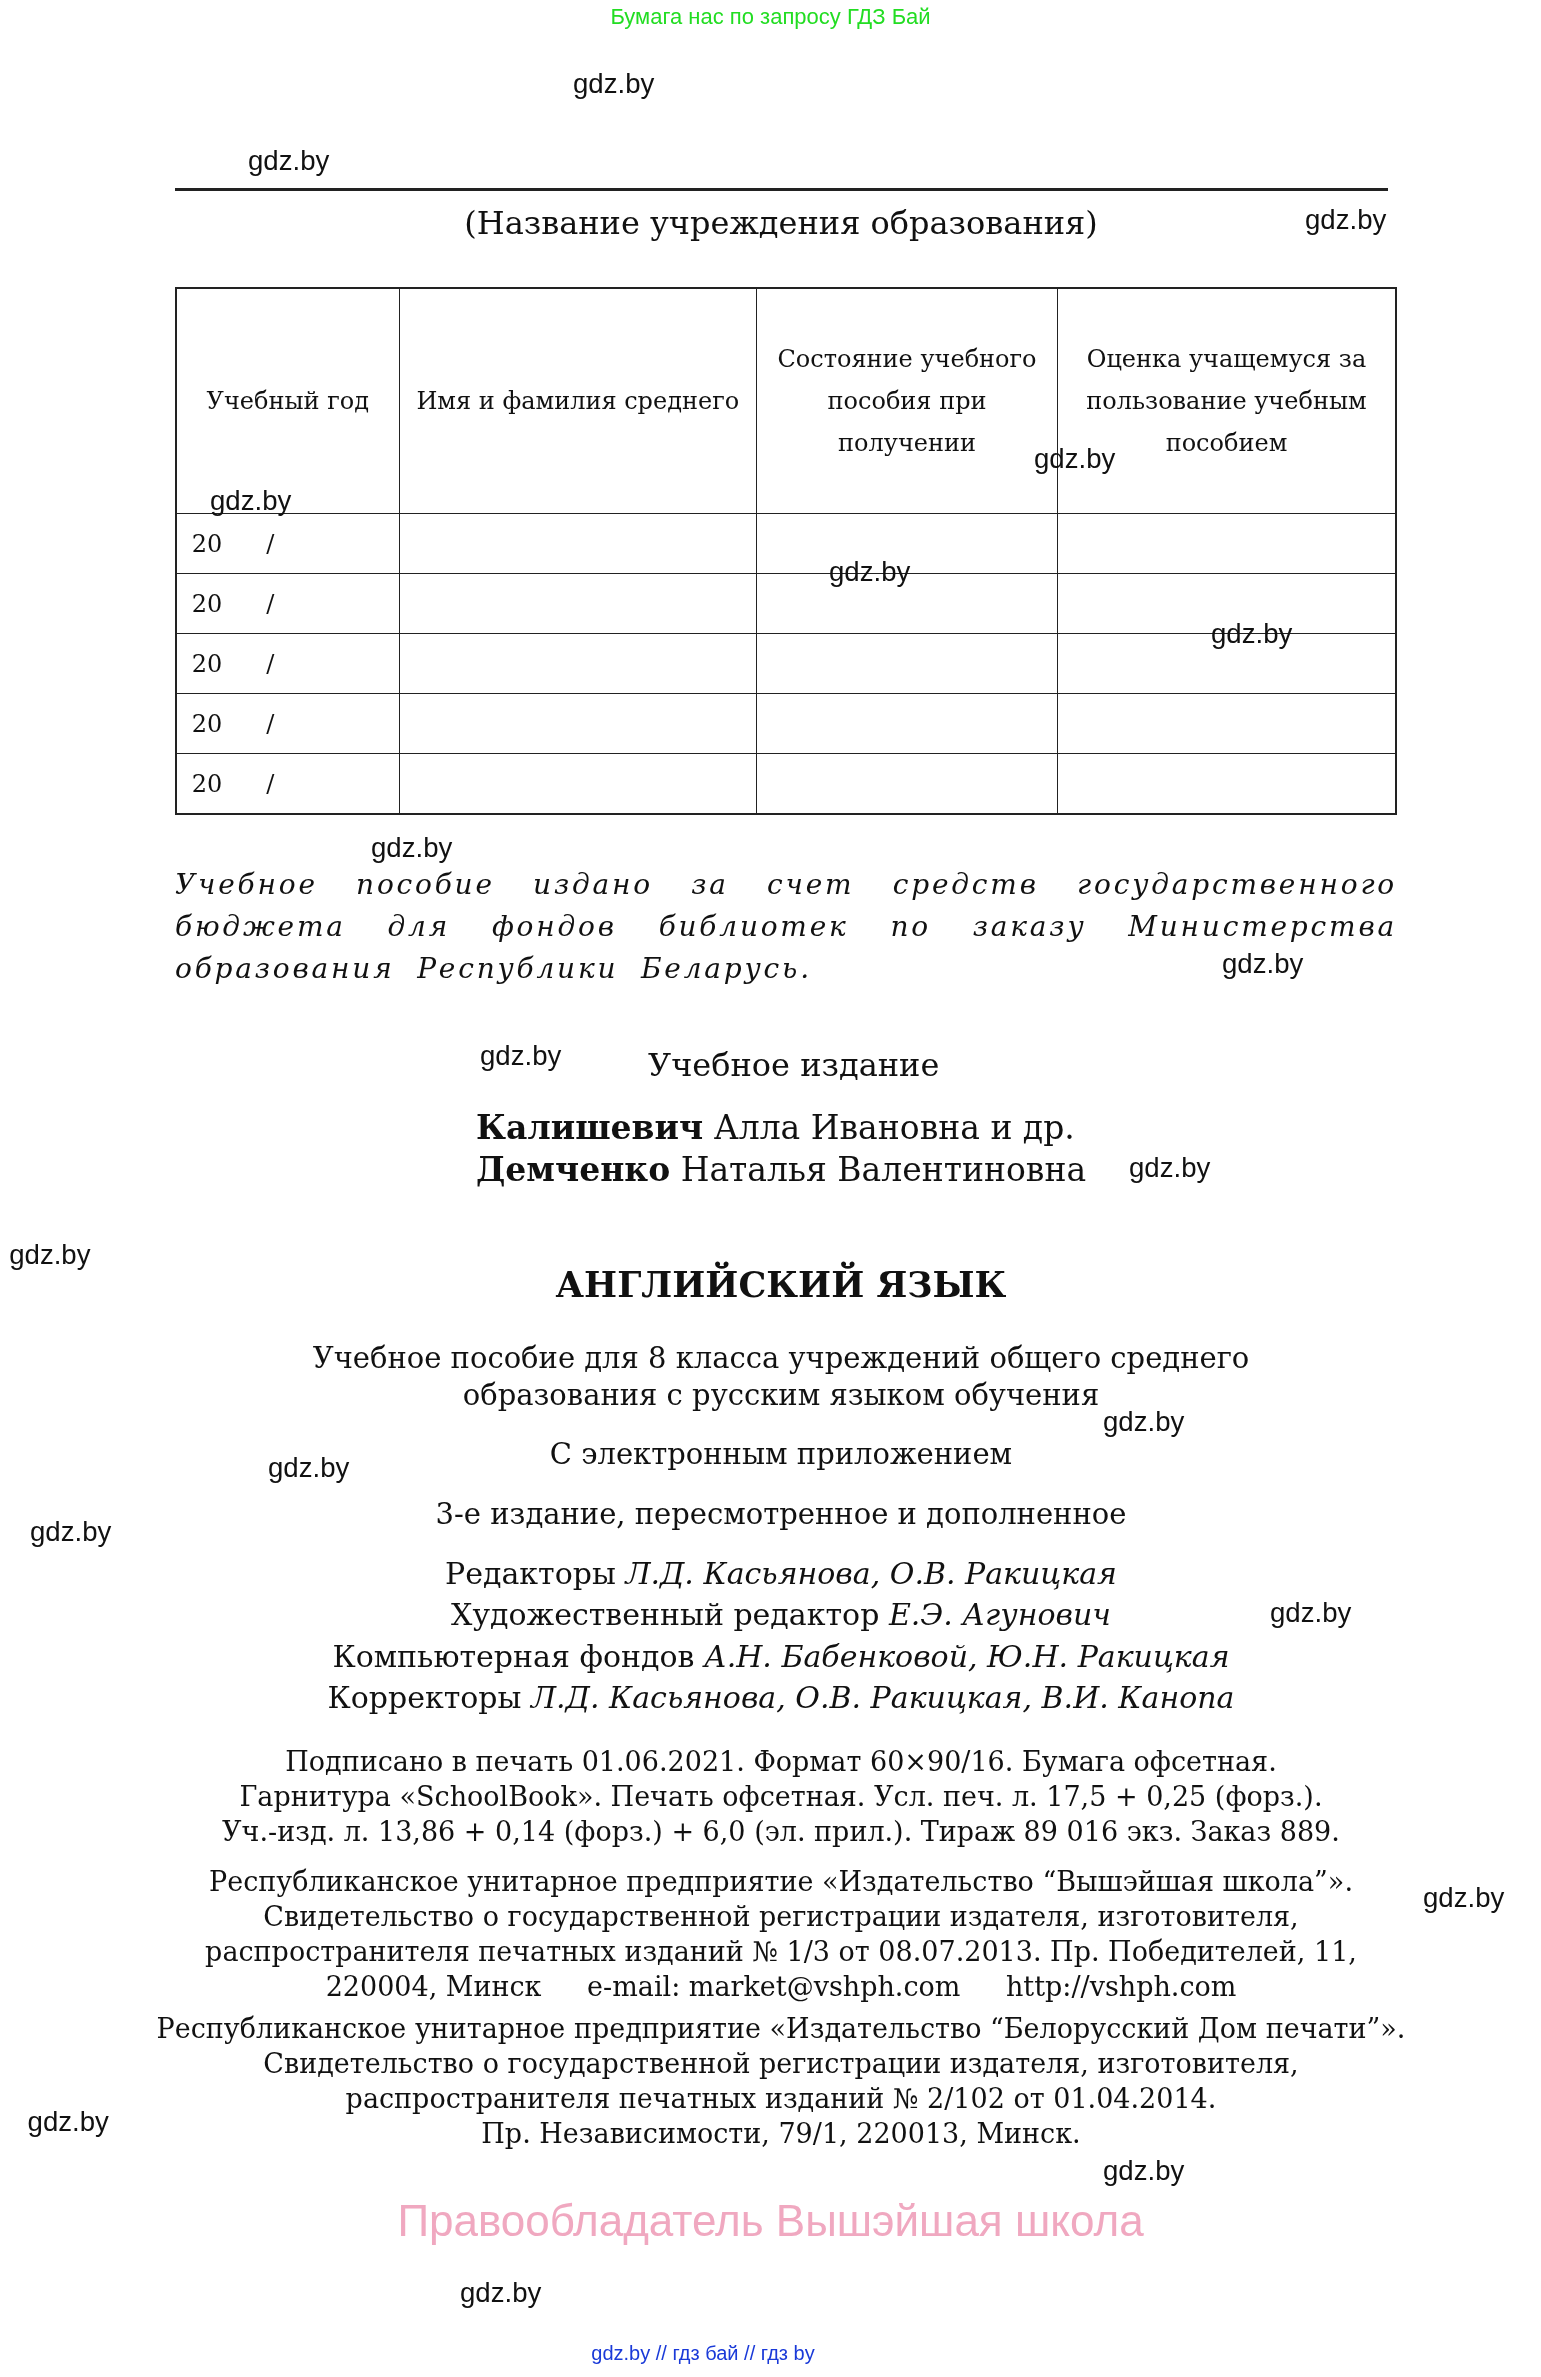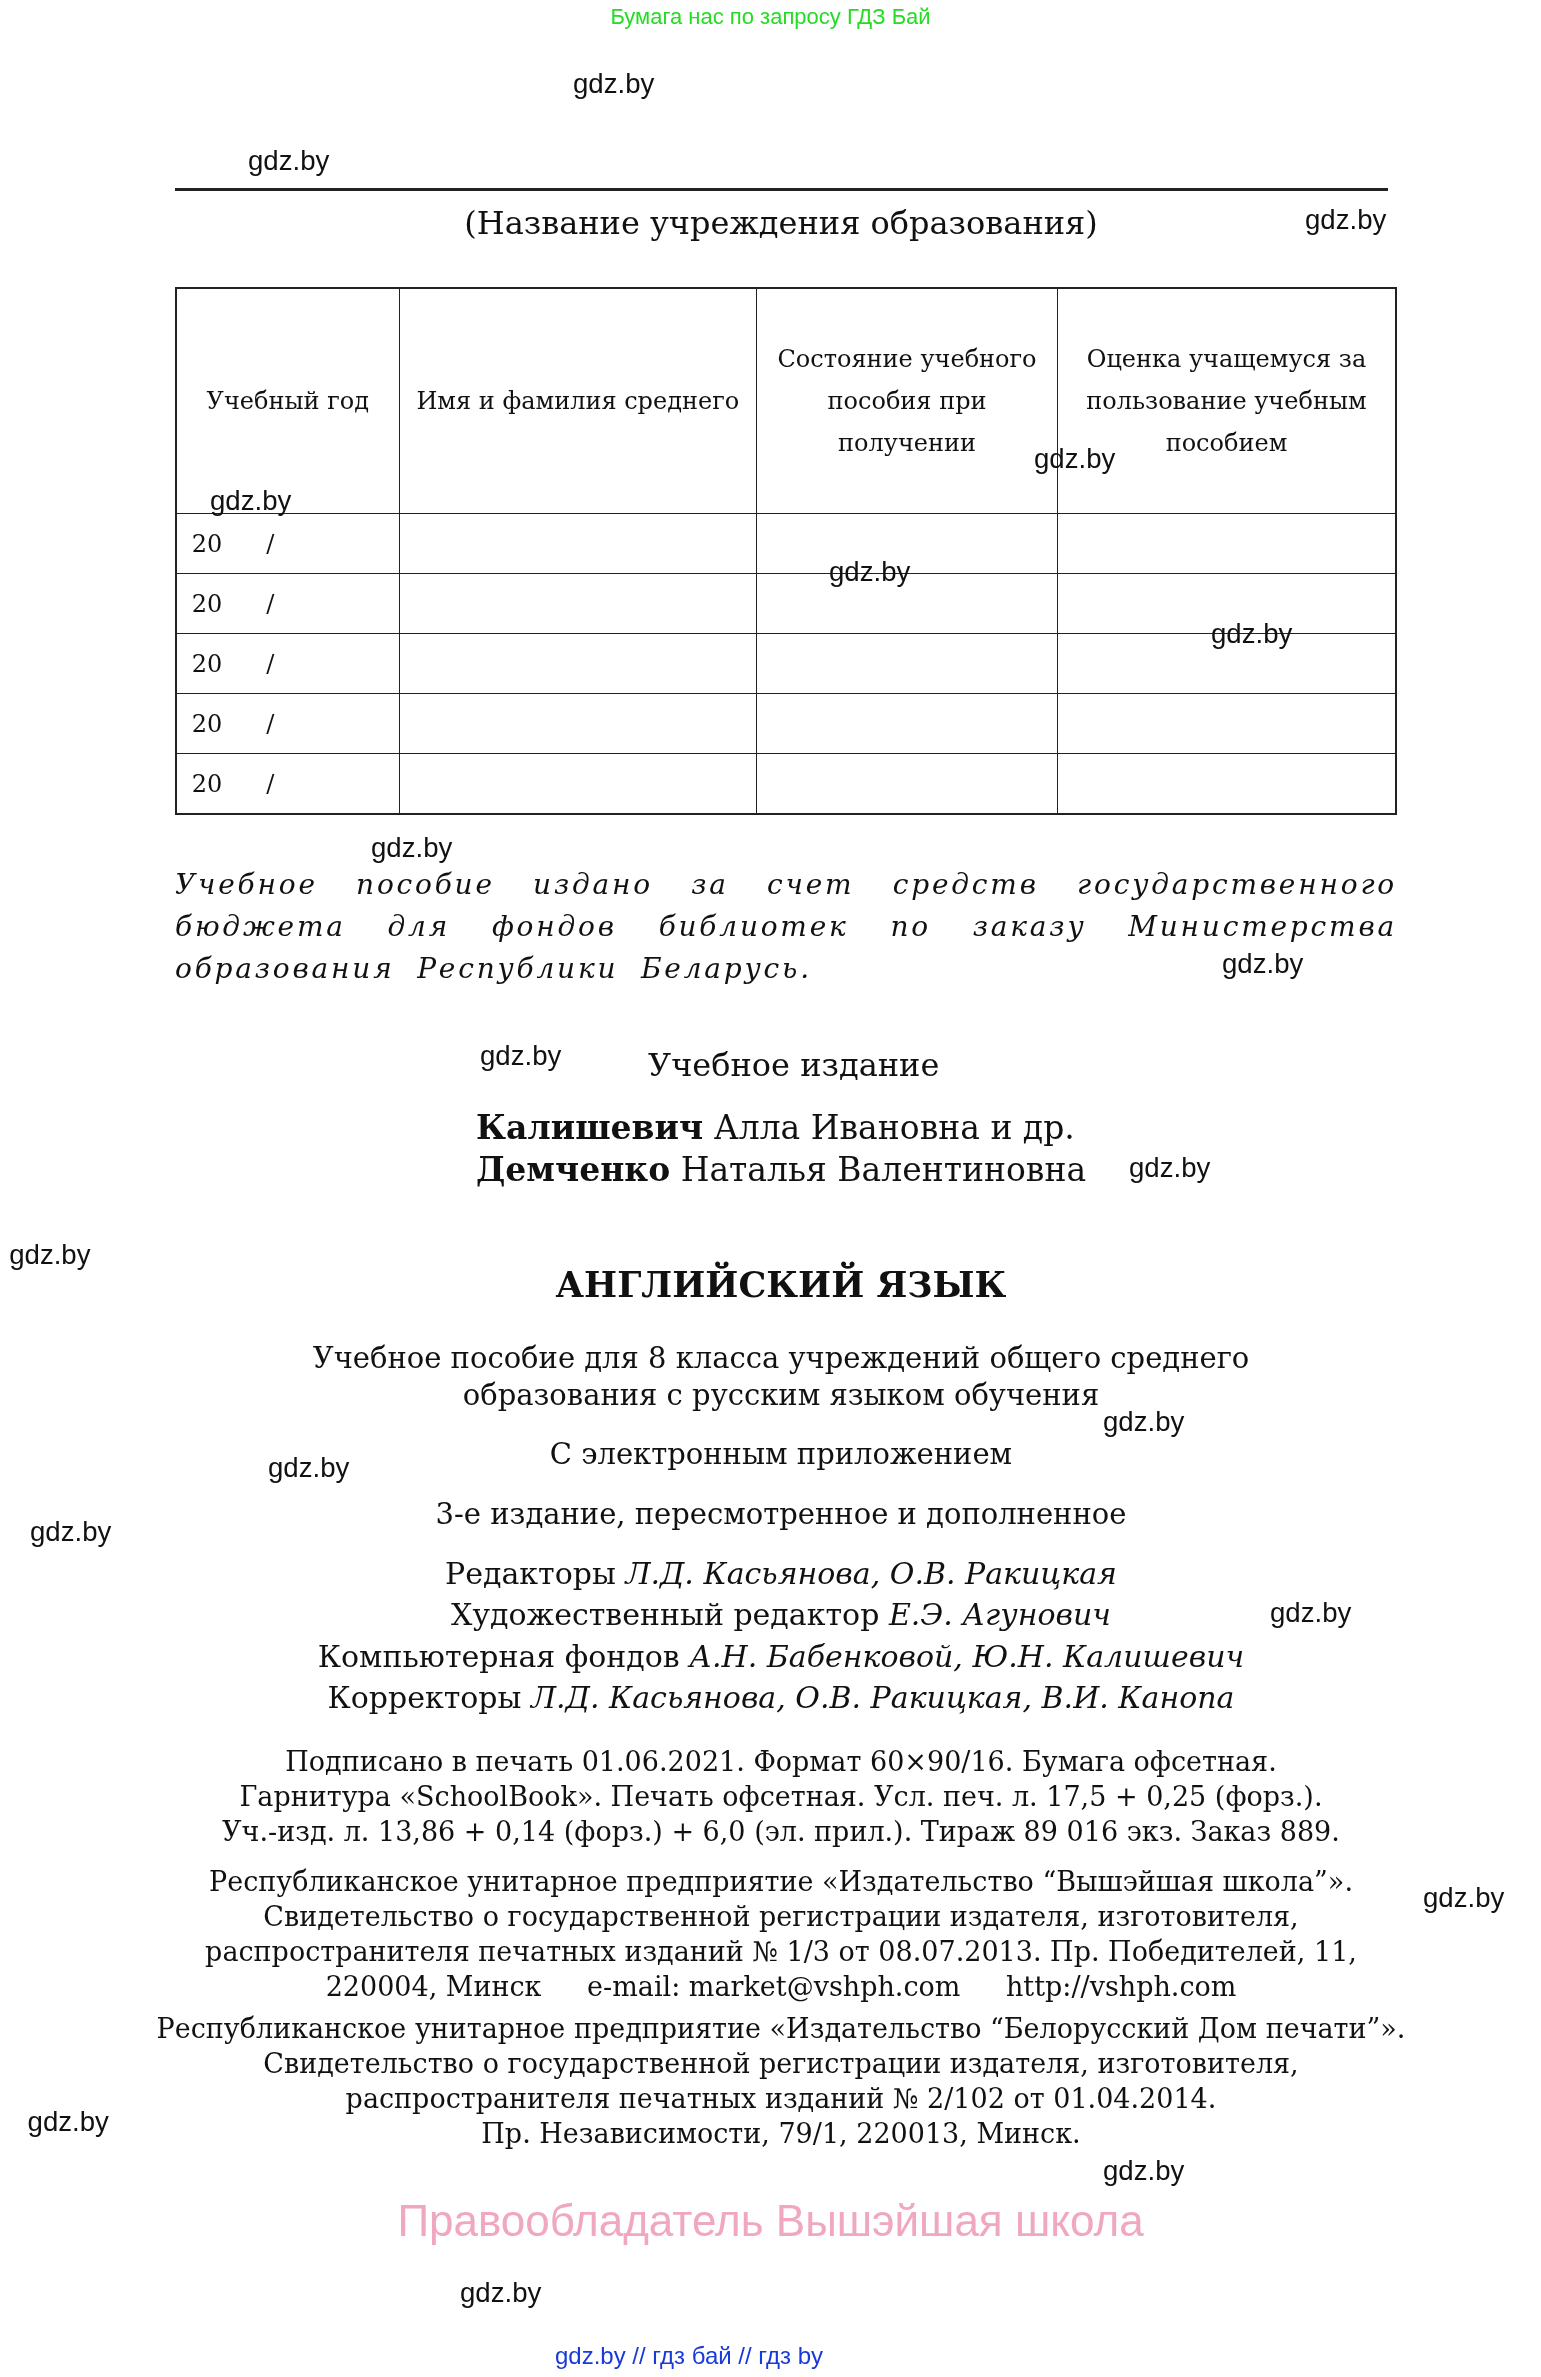--- a/index.html
+++ b/index.html
@@ -24,22 +24,22 @@
   .edition-type { position:absolute; left:648px; top:1046px; font-size:32px; }
   .authors { position:absolute; left:476px; top:1107px; font-size:33px; line-height:42px; }
   .authors b { font-weight:bold; }
   .title { top:1264px; font-size:35px; font-weight:bold; }
   .sub { font-size:29px; line-height:37px; }
   .credits { font-size:30px; line-height:41px; }
   .credits i { font-style:italic; }
   .imprint { font-size:27px; line-height:35px; }
   .rights { position:absolute; top:2196px; left:0; width:1541px; text-align:center;
             font-family:"Liberation Sans", sans-serif; font-size:44px; color:#f0a8c0; }
-  .footer-links { position:absolute; top:2342px; left:0; width:1378px; text-align:center;
-                  font-family:"Liberation Sans", sans-serif; font-size:24px; color:#1a3ad8; }
+  .footer-links { position:absolute; top:2342px; left:14px; width:1378px; text-align:center;
+                  font-family:"Liberation Sans", sans-serif; font-size:20px; color:#1a3ad8; }
   .footer-links a { color:#1a3ad8; text-decoration:none; }
 </style>
 </head>
 <body>
 
 <div class="top-banner">Бумага нас по запросу ГДЗ Бай</div>
 
 <div class="wm" style="left:573px;top:68px">gdz.by</div>
 <div class="wm" style="left:248px;top:145px">gdz.by</div>
 <div class="wm" style="left:1305px;top:204px">gdz.by</div>
@@ -118,21 +118,21 @@
 
 <div class="center title">АНГЛИЙСКИЙ ЯЗЫК</div>
 
 <div class="center sub" style="top:1340px">Учебное пособие для 8 класса учреждений общего среднего</div>
 <div class="center sub" style="top:1377px">образования с русским языком обучения</div>
 <div class="center sub" style="top:1436px">С электронным приложением</div>
 <div class="center sub" style="top:1496px">3-е издание, пересмотренное и дополненное</div>
 
 <div class="center credits" style="top:1553px"><span>Редакторы</span> <i>Л.Д. Касьянова, О.В. Ракицкая</i></div>
 <div class="center credits" style="top:1594px"><span>Художественный редактор</span> <i>Е.Э. Агунович</i></div>
-<div class="center credits" style="top:1636px"><span>Компьютерная фондов</span> <i>А.Н. Бабенковой, Ю.Н. Калишевич</i></div>
+<div class="center credits" style="top:1636px"><span>Компьютерная фондов</span> <i>А.Н. Бабенковой, Ю.Н. Ракицкая</i></div>
 <div class="center credits" style="top:1677px"><span>Корректоры</span> <i>Л.Д. Касьянова, О.В. Ракицкая, В.И. Канопа</i></div>
 
 <div class="center imprint" style="top:1744px">Подписано в печать 01.06.2021. Формат 60×90/16. Бумага офсетная.</div>
 <div class="center imprint" style="top:1779px">Гарнитура «SchoolBook». Печать офсетная. Усл. печ. л. 17,5 + 0,25 (форз.).</div>
 <div class="center imprint" style="top:1814px">Уч.-изд. л. 13,86 + 0,14 (форз.) + 6,0 (эл. прил.). Тираж 89 016 экз. Заказ 889.</div>
 
 <div class="center imprint" style="top:1864px">Республиканское унитарное предприятие «Издательство “Вышэйшая школа”».</div>
 <div class="center imprint" style="top:1899px">Свидетельство о государственной регистрации издателя, изготовителя,</div>
 <div class="center imprint" style="top:1934px">распространителя печатных изданий № 1/3 от 08.07.2013. Пр. Победителей, 11,</div>
 <div class="center imprint" style="top:1969px">

